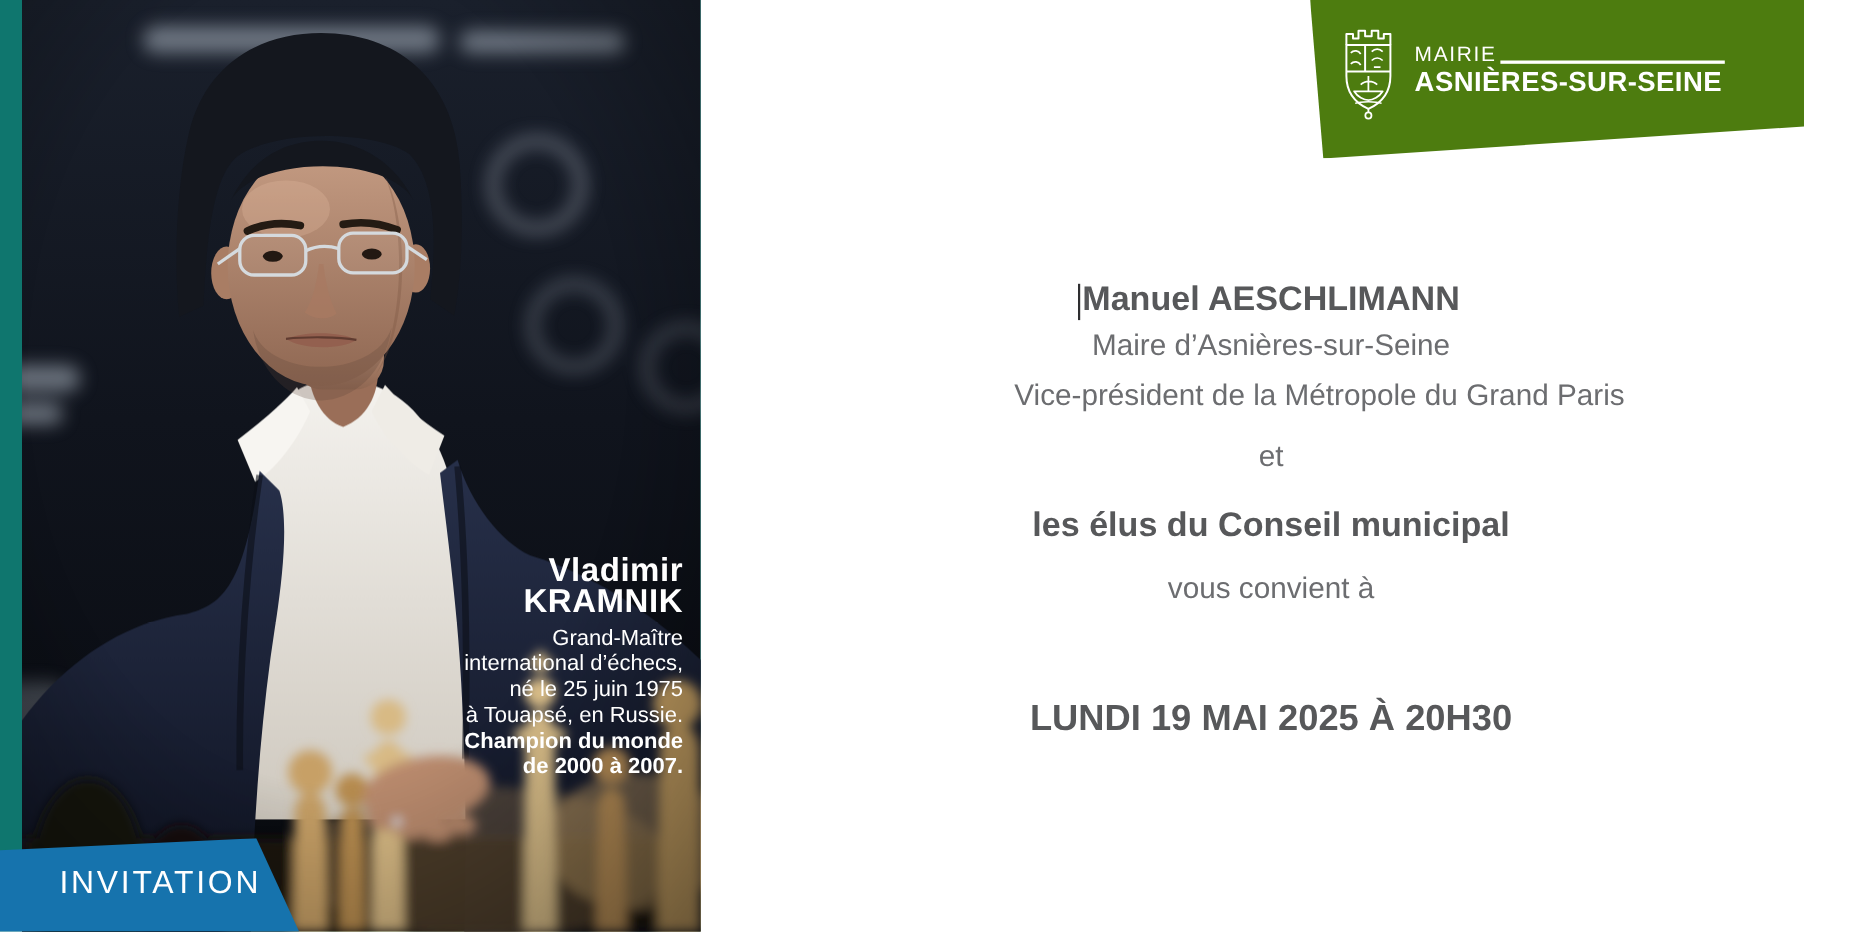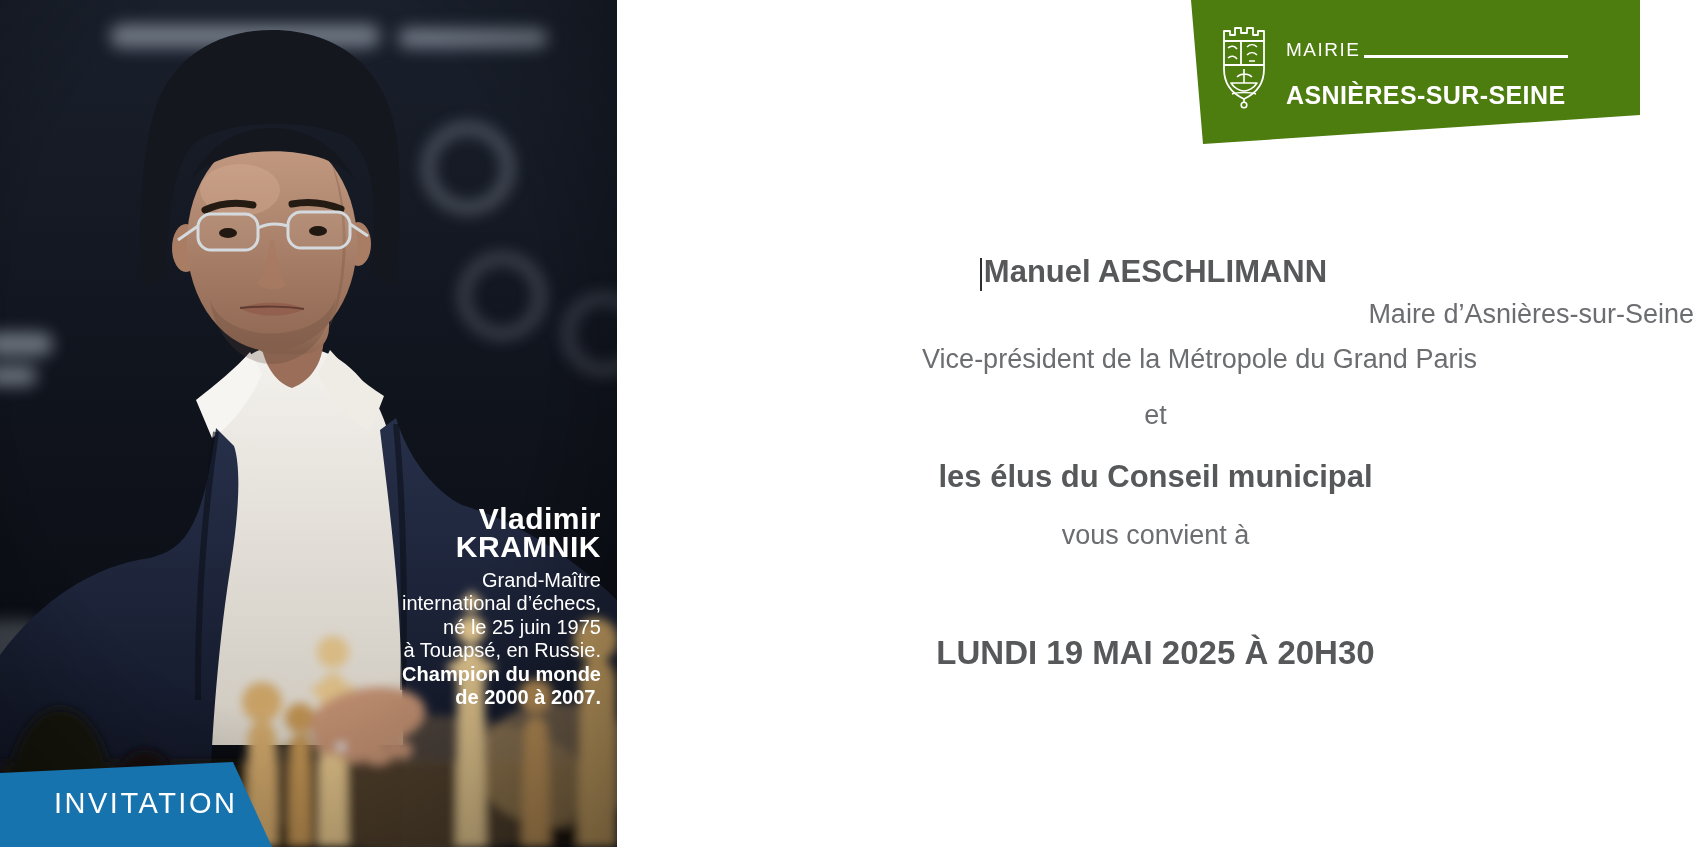--- a/index.html
+++ b/index.html
@@ -1,21 +1,21 @@
 <!DOCTYPE html>
 <html><head>
 <meta charset="utf-8">
 <style>
   html,body{margin:0;padding:0;background:#ffffff;}
   .card{
     position:relative; width:1694px; height:847px; overflow:hidden;
     background:#ffffff; font-family:"Liberation Sans", sans-serif;
   }
   
-  .photo{position:absolute; left:0; top:0; width:617px; height:847px; overflow:hidden; background:#b91c1c;}
+  .photo{position:absolute; left:0; top:0; width:617px; height:847px; overflow:hidden; background:#0f766e;padding-left:20px;}
   .photo svg{display:block;}
   .caption{position:absolute; right:16px; top:505px; text-align:right; color:#ffffff;}
   .cap-name{font-size:30px; font-weight:bold; line-height:28px; letter-spacing:0.5px;}
   .cap-bio{font-size:20px; line-height:23.4px; font-weight:normal;}
   .cap-bio.first{margin-top:8px;}
   .cap-bio.bold{font-weight:bold;margin-left:24px;}
   
   .banner{
     position:absolute; left:0; top:758px; width:272px; height:89px;
     background:#1673AD;
@@ -27,26 +27,26 @@
   }
   
   .logo{
     position:absolute; left:1191px; top:0; width:449px; height:144px;
     background:#4d7c0f;
     clip-path:polygon(0 0, 449px 0, 449px 115px, 12px 144px);
   }
   .logo .crest{position:absolute; left:26px; top:25px;}
   .logo .mairie{position:absolute; left:95px; top:39px; font-size:19px; letter-spacing:1.5px; color:#fff;}
   .logo .logo-line{position:absolute; left:173px; top:55px; width:204px; height:3px; background:#fff;}
-  .logo .city{position:absolute; left:95px; top:61px; font-size:25px; font-weight:bold; letter-spacing:0.4px; color:#fff; white-space:nowrap;margin-top:20px;}
+  .logo .city{position:absolute; left:95px; top:61px; font-size:25px; font-weight:bold; letter-spacing:0.4px; color:#fff; white-space:nowrap;}
   
   .invite{position:absolute; left:617px; top:0; width:1077px; height:847px;}
   .line{position:absolute; left:0; width:100%; text-align:center; white-space:nowrap; line-height:1;}
   .host-name      {top:256px; font-size:31px; font-weight:bold; color:#57585A;}
-  .host-title-1   {top:301px; font-size:27px; color:#6C6D70;text-align:right;}
+  .host-title-1   {top:301px; font-size:27px; color:#6C6D70;}
   .host-title-2   {top:346px; font-size:27px; color:#6C6D70;padding-left:44px;}
   .conjunction    {top:402px; font-size:27px; color:#6C6D70;}
   .co-hosts       {top:461px; font-size:31px; font-weight:bold; color:#57585A;}
   .lead-in        {top:522px; font-size:27px; color:#6C6D70;}
   .event-title    {top:581px; font-size:32px; font-weight:bold; color:#1478B6;}
   .event-datetime {top:636px; font-size:33px; font-weight:bold; color:#57585A;text-align:center;}
   .caret{position:absolute; left:363px; top:258px; width:2px; height:33px; background:#2e2e30;}
 </style>
 </head>
 <body>

